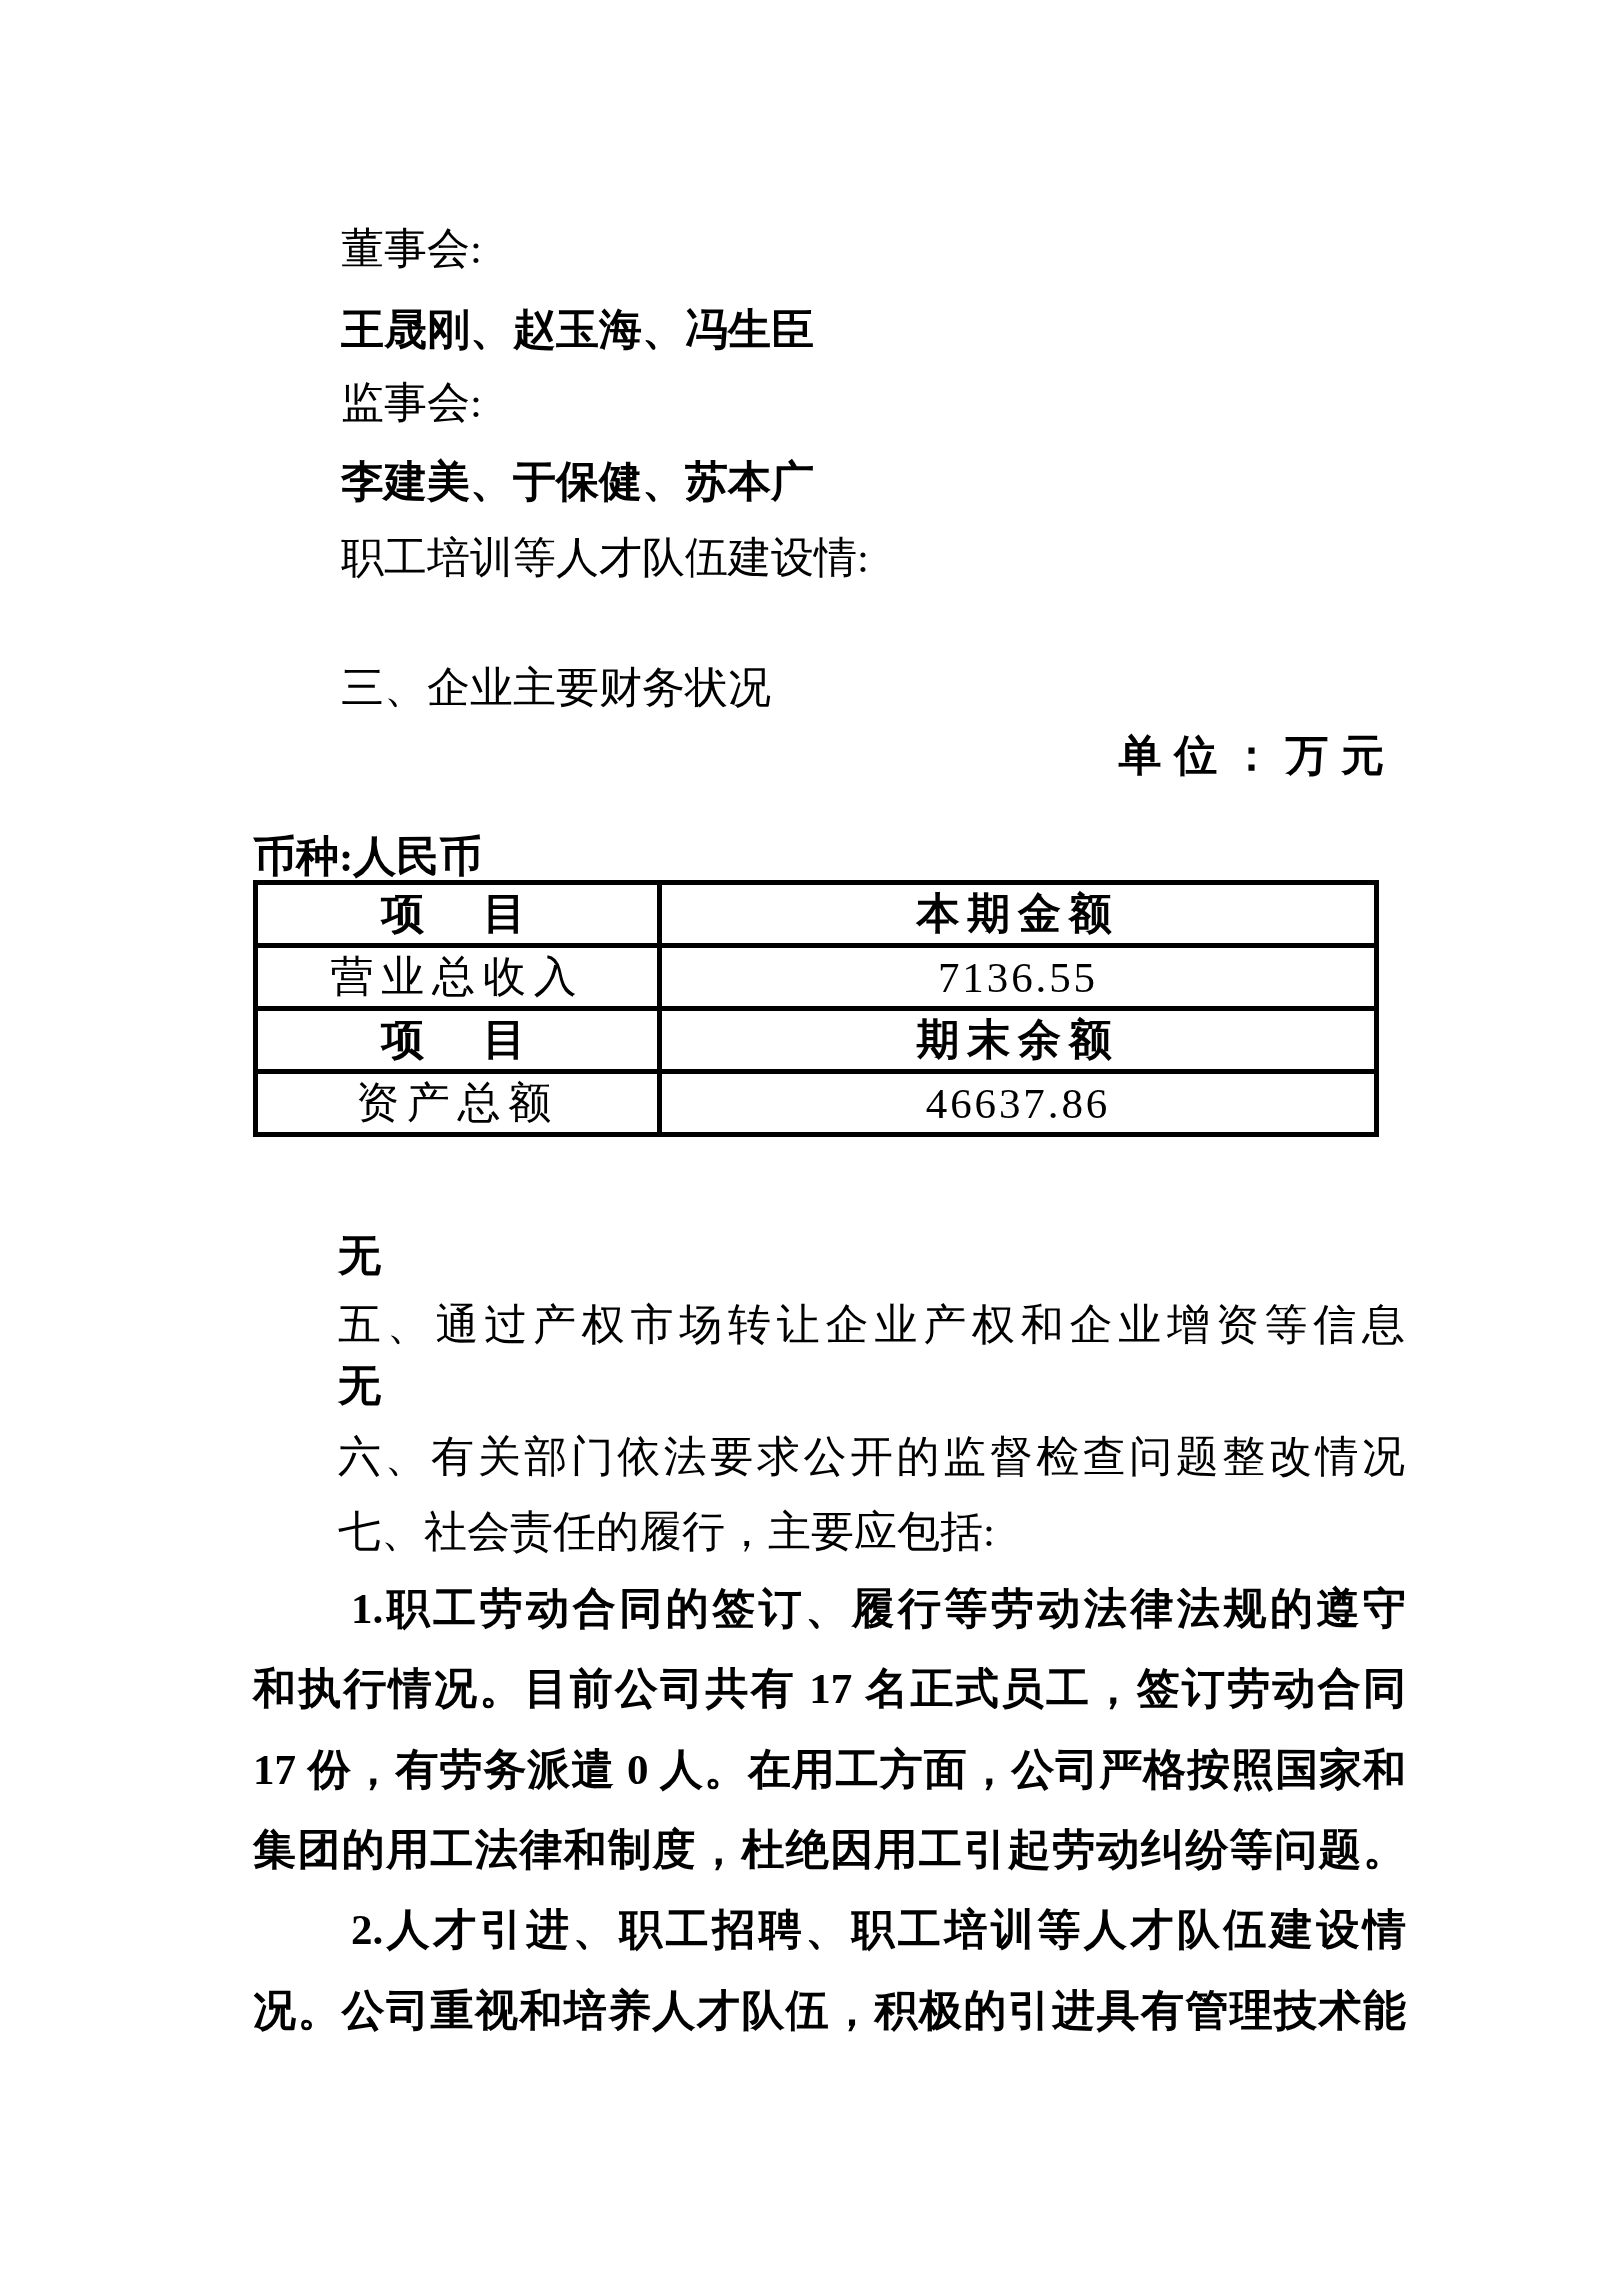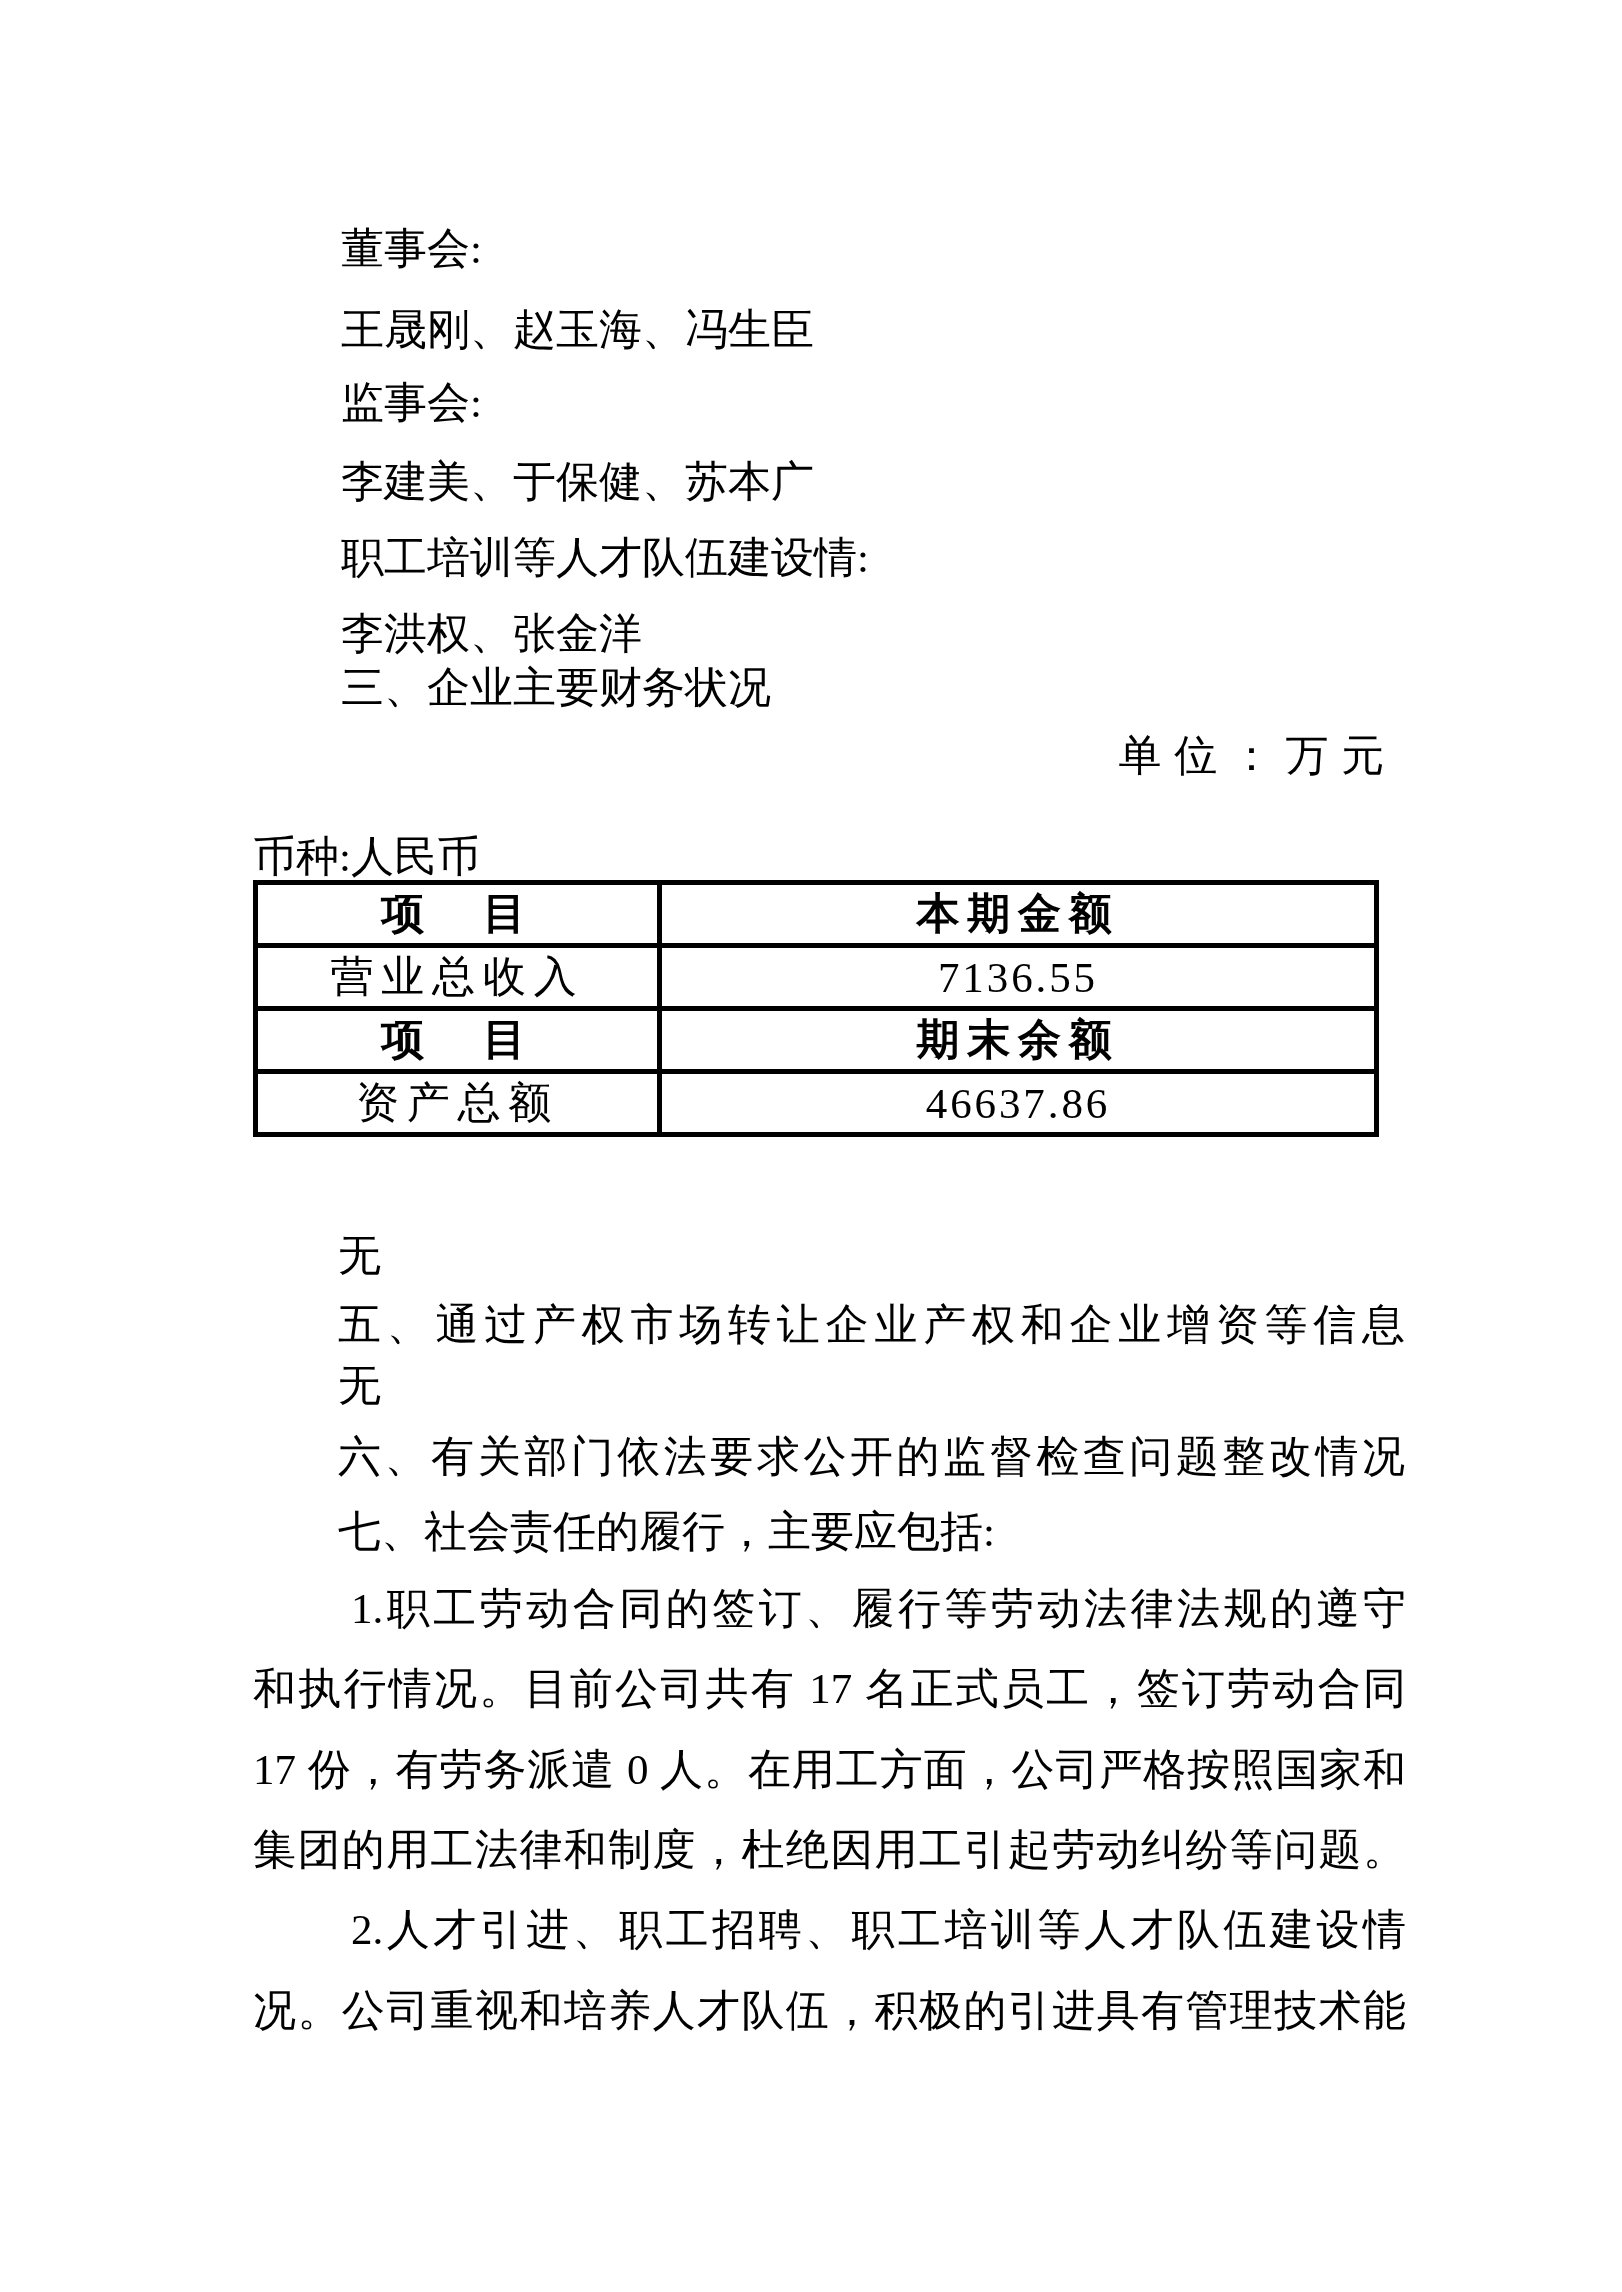--- a/index.html
+++ b/index.html
@@ -12,20 +12,21 @@
     background: #ffffff;
     color: #000000;
     font-family: "Liberation Serif", "DejaVu Serif", serif;
     font-size: 43px;
     overflow: hidden;
   }
   .line {
     position: absolute;
     line-height: 51px;
     white-space: pre;
+    font-weight: bold;
   }
   .b { font-weight: normal; }
   
   .ind { left: 341px; }
   
   .flush { left: 253px; }
   
   .unit {
     right: 225px;
     letter-spacing: 12.7px;
@@ -79,21 +80,20 @@
   <div class="line ind b" style="top:223px">董事会:</div>
 
   <div class="line ind" style="top:304px">王晟刚、赵玉海、冯生臣</div>
 
   <div class="line ind b" style="top:377px">监事会:</div>
 
   <div class="line ind" style="top:456px">李建美、于保健、苏本广</div>
 
   <div class="line ind b" style="top:532px">职工培训等人才队伍建设情:</div>
 
-  <div class="line ind" style="top:608px">李洪权、张金洋</div>
 
   <div class="line ind b" style="top:662px">三、企业主要财务状况</div>
 
   <div class="line unit" style="top:722px">单位：万元</div>
 
   <div class="line flush" style="top:831px">币种:人民币</div>
 
   <table class="fin-table">
     <tbody>
       <tr class="hdr">

